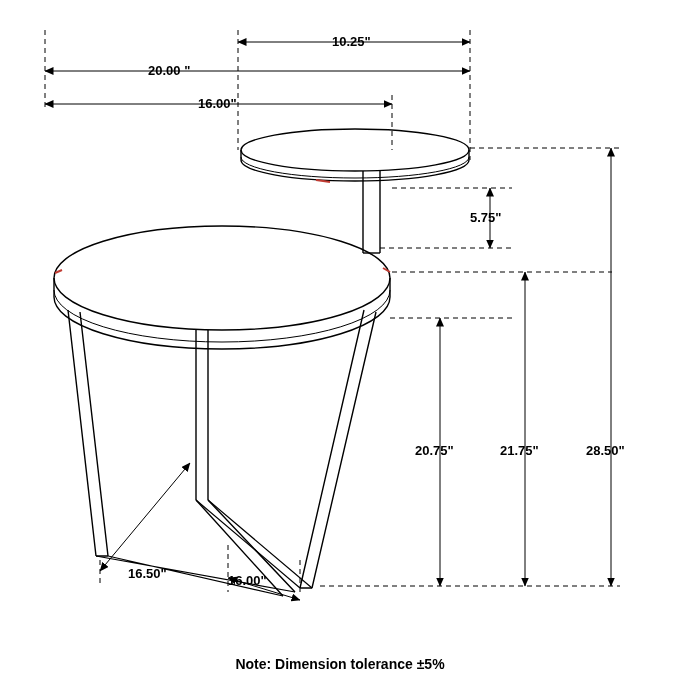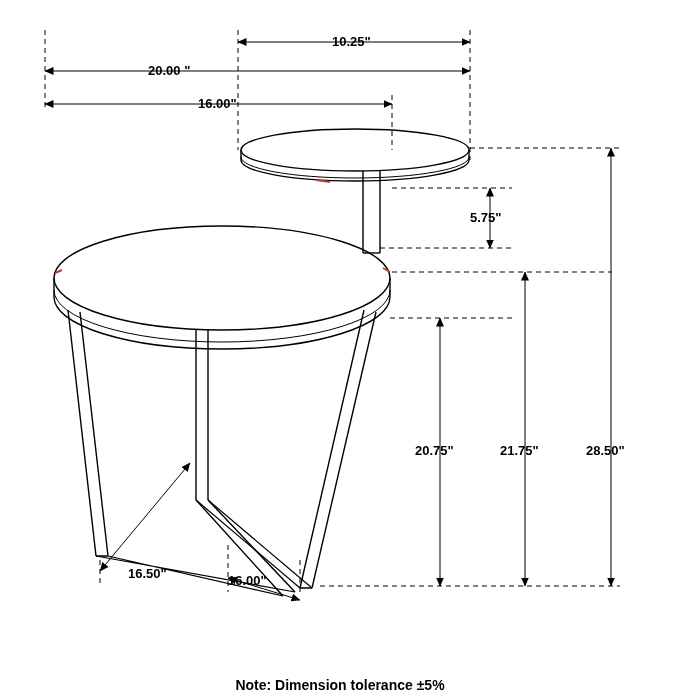--- a/index.html
+++ b/index.html
@@ -31,21 +31,21 @@
     font-family: "Liberation Sans", sans-serif;
     font-size: 13px;
     font-weight: bold;
     color: #000000;
     white-space: nowrap;
     letter-spacing: 0px;
   }
   .note {
     position: absolute;
     left: 0;
-    top: 677px;
+    top: 656px;
     width: 680px;
     text-align: center;
     font-family: "Liberation Sans", sans-serif;
     font-size: 14px;
     font-weight: bold;
     color: #000000;
   }
 </style>
 </head>
 <body>

